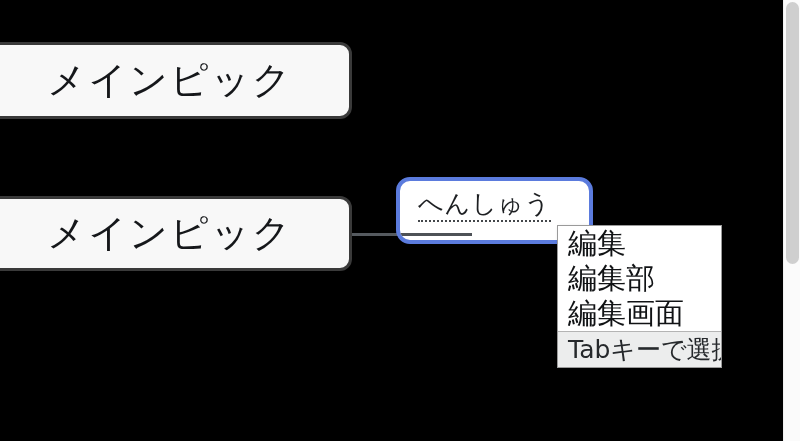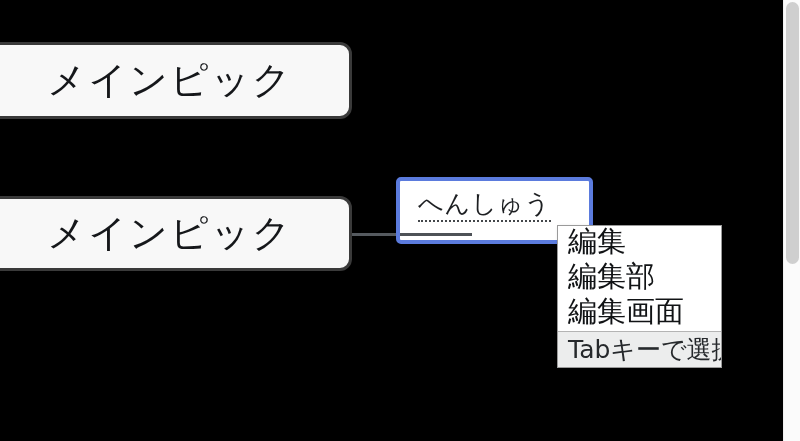--- a/index.html
+++ b/index.html
@@ -68,21 +68,21 @@
   
   #node-editor {
     position: absolute;
     left: 396px;
     top: 177px;
     width: 197px;
     height: 67px;
     box-sizing: border-box;
     background: #ffffff;
     border: 4px solid #5b7bdd;
-    border-radius: 5px;
+    border-radius: 14px;
     overflow: hidden;
   }
 
   #editor-text {
     position: absolute;
     left: 18px;
     top: 8px;
     font-family: "DejaVu Serif", "Liberation Serif", serif;
     font-size: 25px;
     color: #1d1f22;
@@ -113,21 +113,21 @@
     background: #ffffff;
     border: 1px solid #9a9a9a;
     box-shadow: 2px 2px 4px rgba(0,0,0,0.22);
     overflow: hidden;
   }
 
   .ime-candidate-item {
     height: 35px;
     line-height: 35px;
     padding: 0 10px;
-    font-family: Liberation Mono, monospace;
+    font-family: Liberation Serif, serif;
     font-size: 29px;
     color: #111315;
     white-space: nowrap;
     background: #ffffff;
   }
 
   #ime-candidate-footer {
     border-top: 1px solid #b4b4b4;
     background: #eceded;
     height: 35px;

